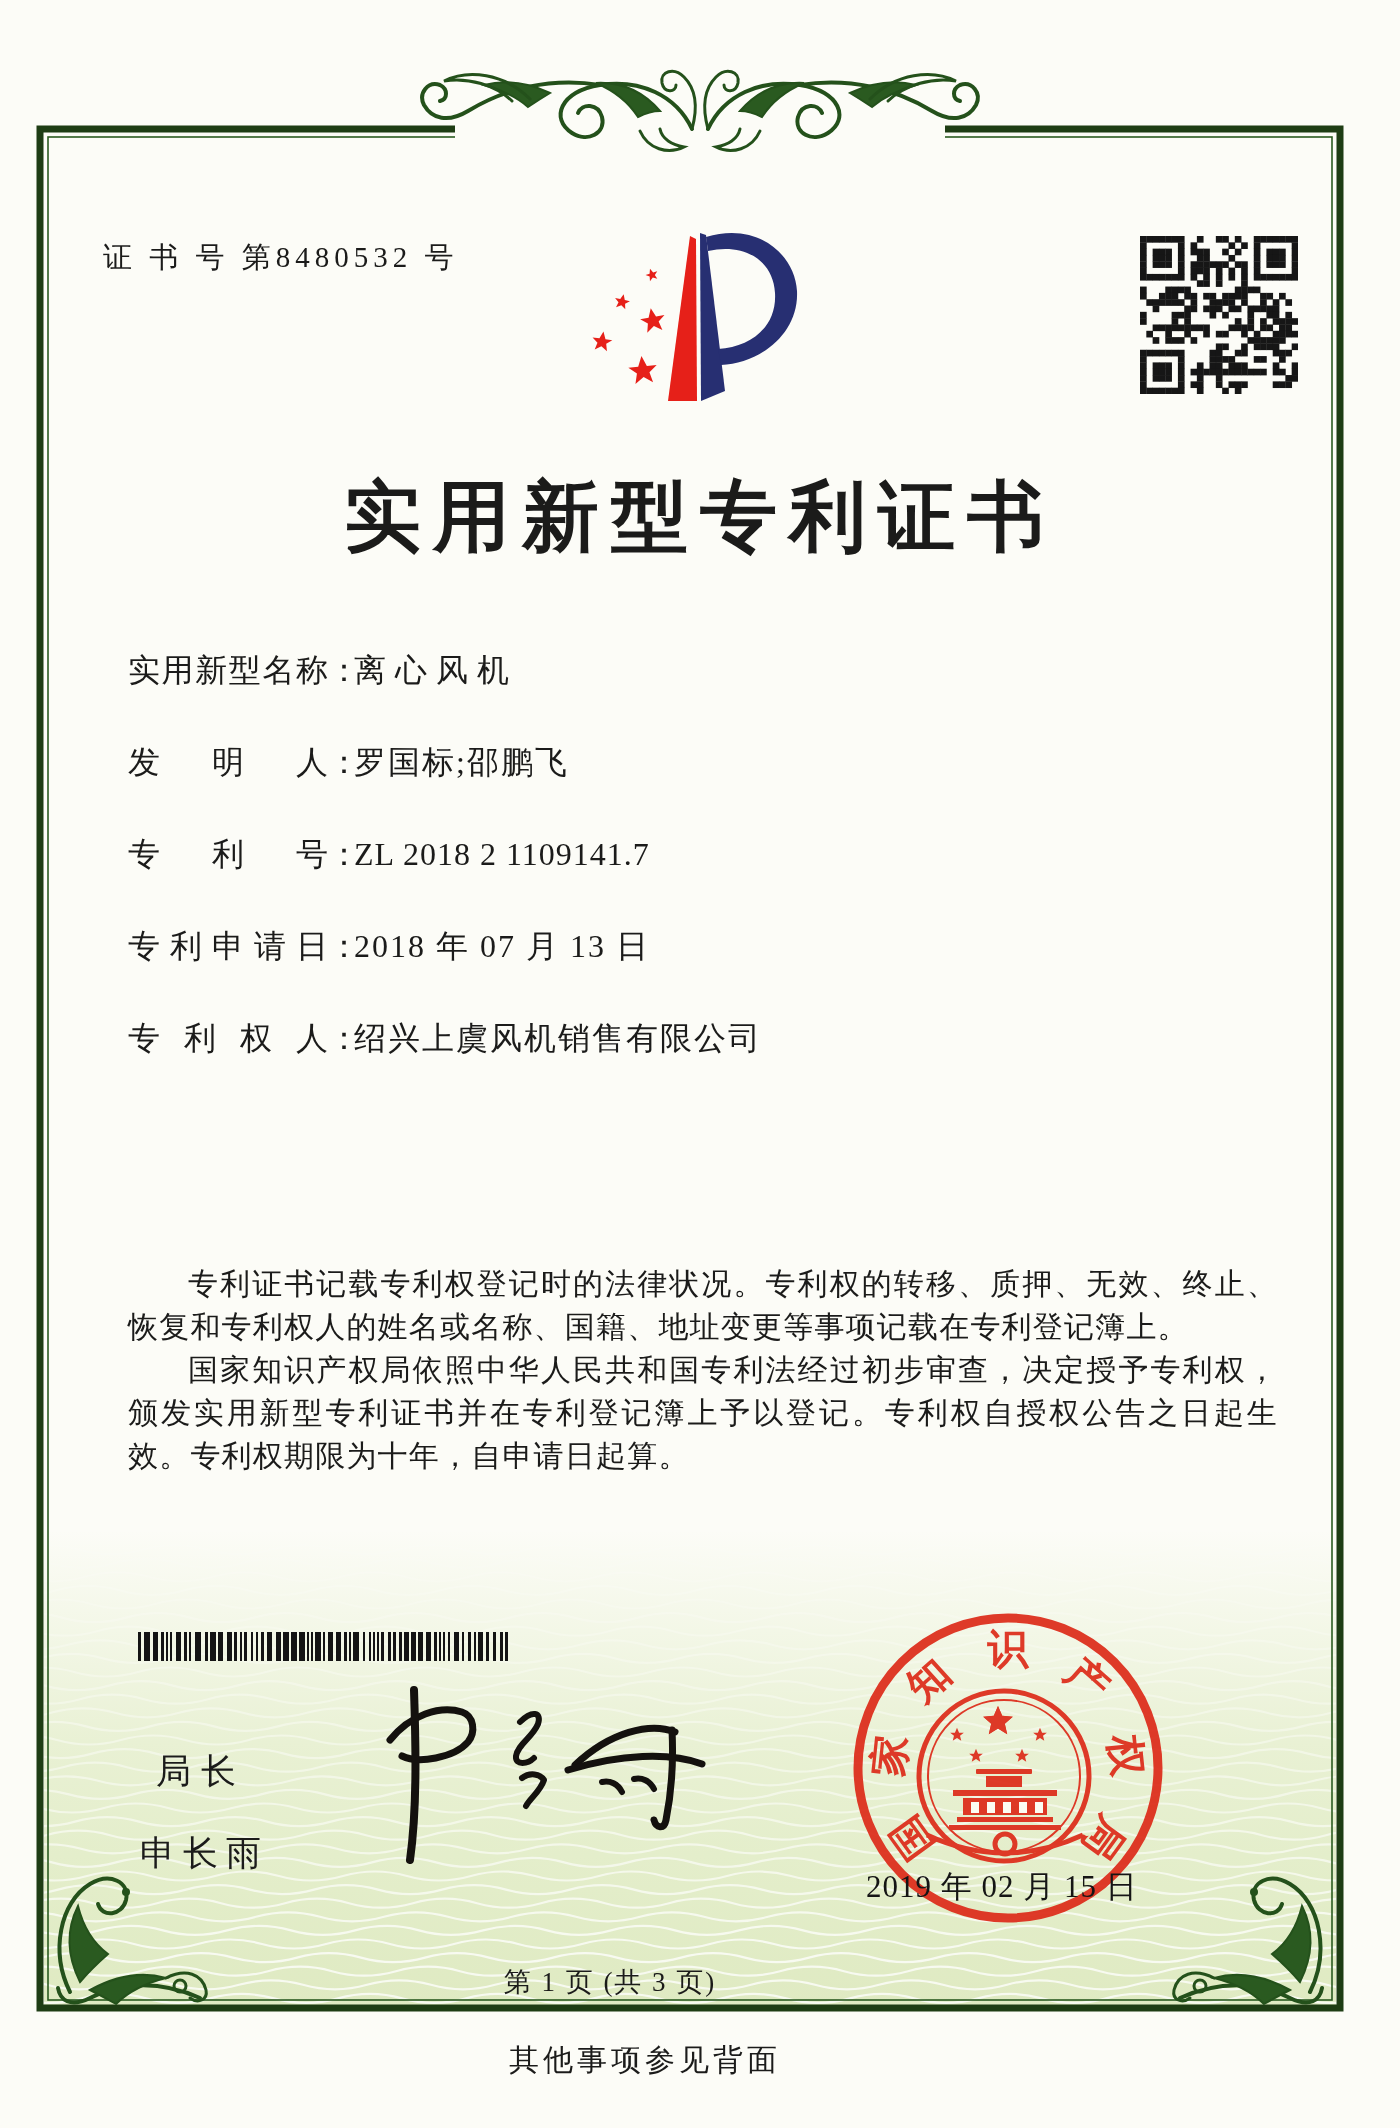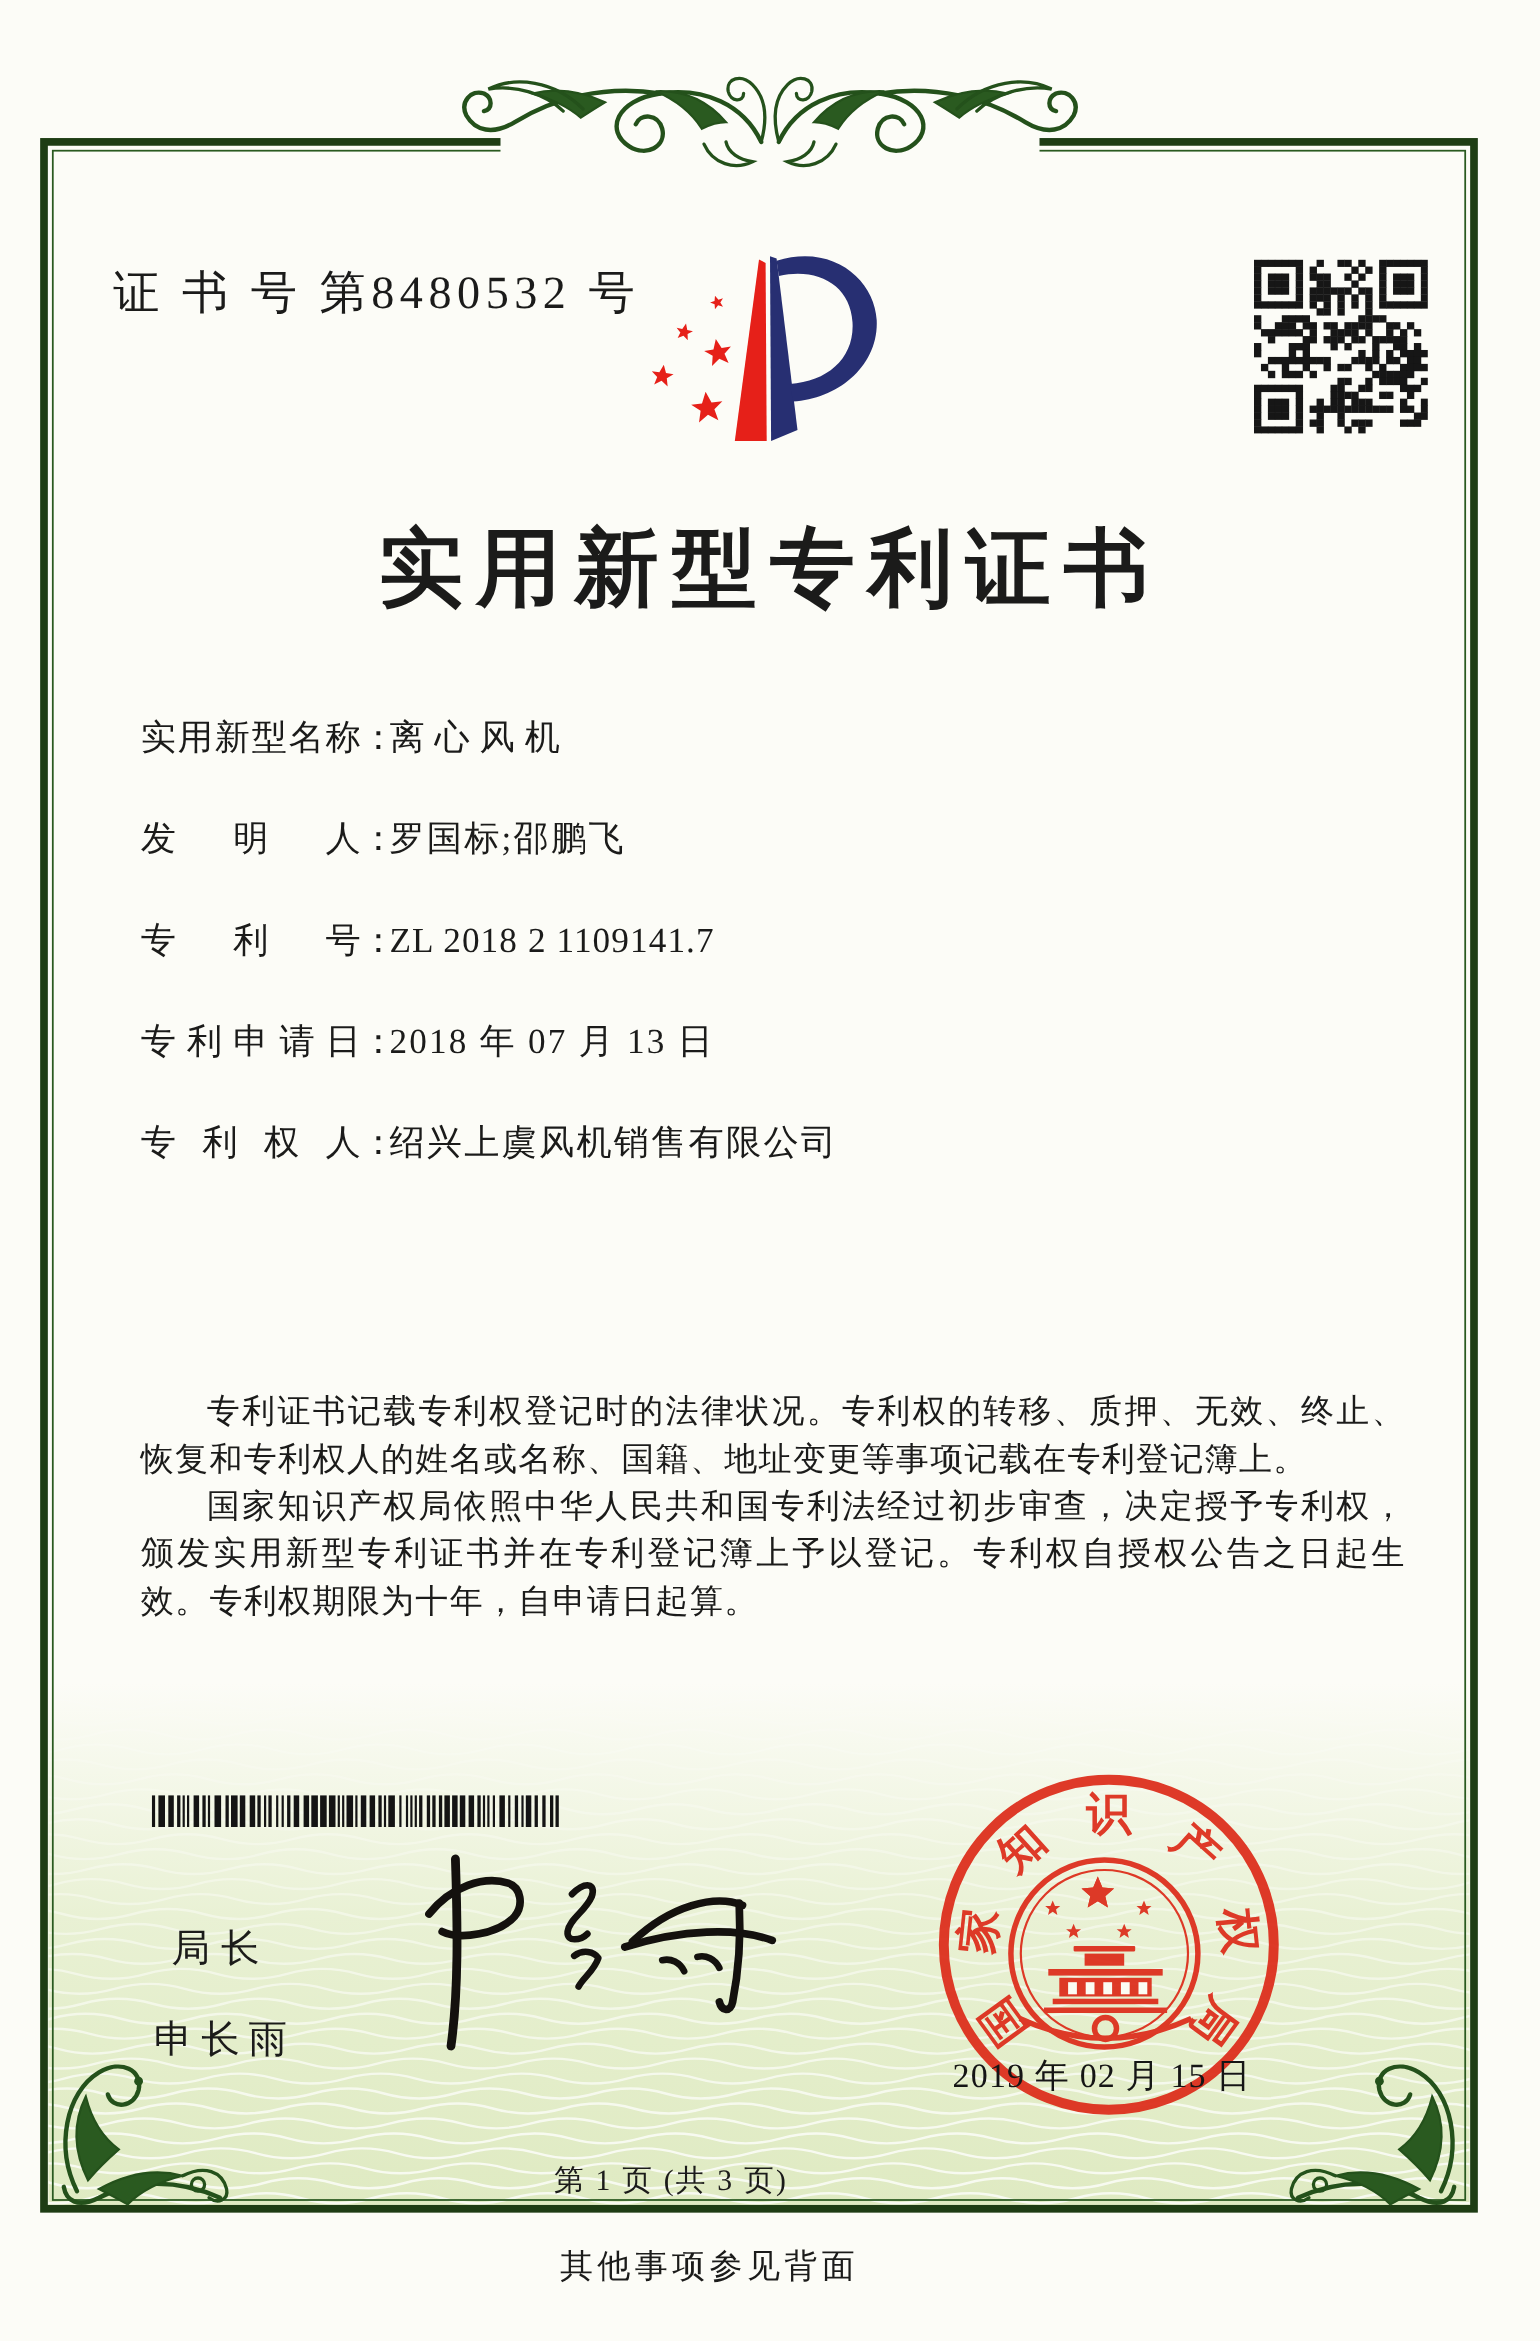--- a/index.html
+++ b/index.html
@@ -7,21 +7,21 @@
     width:1400px;height:2128px;position:relative;overflow:hidden;
     background:#fcfcf7;color:#1b1b1a;
     font-family:"Liberation Serif","DejaVu Serif",serif;
   }
   .abs{position:absolute;}
   
   #band{left:44px;top:1530px;width:1292px;height:478px;
     background:linear-gradient(180deg,rgba(231,240,209,0) 0%,rgba(231,240,209,.40) 20%,rgba(228,238,203,.80) 45%,#e4eecb 68%,#dfeac2 100%);}
   #waves{left:44px;top:1530px;}
   
-  #certno{left:103px;top:238px;font-size:42px;letter-spacing:5px;white-space:nowrap;}
+  #certno{left:103px;top:238px;font-size:29px;letter-spacing:5px;white-space:nowrap;}
   
   #title{left:0;right:0;top:466px;text-align:center;font-size:77px;font-weight:bold;
          letter-spacing:12px;padding-left:0;white-space:nowrap;}
   
   #fields{left:128px;top:650px;width:1190px;}
   .frow{font-size:32px;line-height:40px;margin-bottom:52px;white-space:nowrap;position:relative;font-family:Liberation Serif, serif;}
   .flabel{display:inline-block;width:200px;text-align:justify;text-align-last:justify;vertical-align:top;}
   .colon{display:inline-block;width:26px;vertical-align:top;}
   .fvalue{letter-spacing:2px;}
   .fvalue.sp{letter-spacing:9px;}

